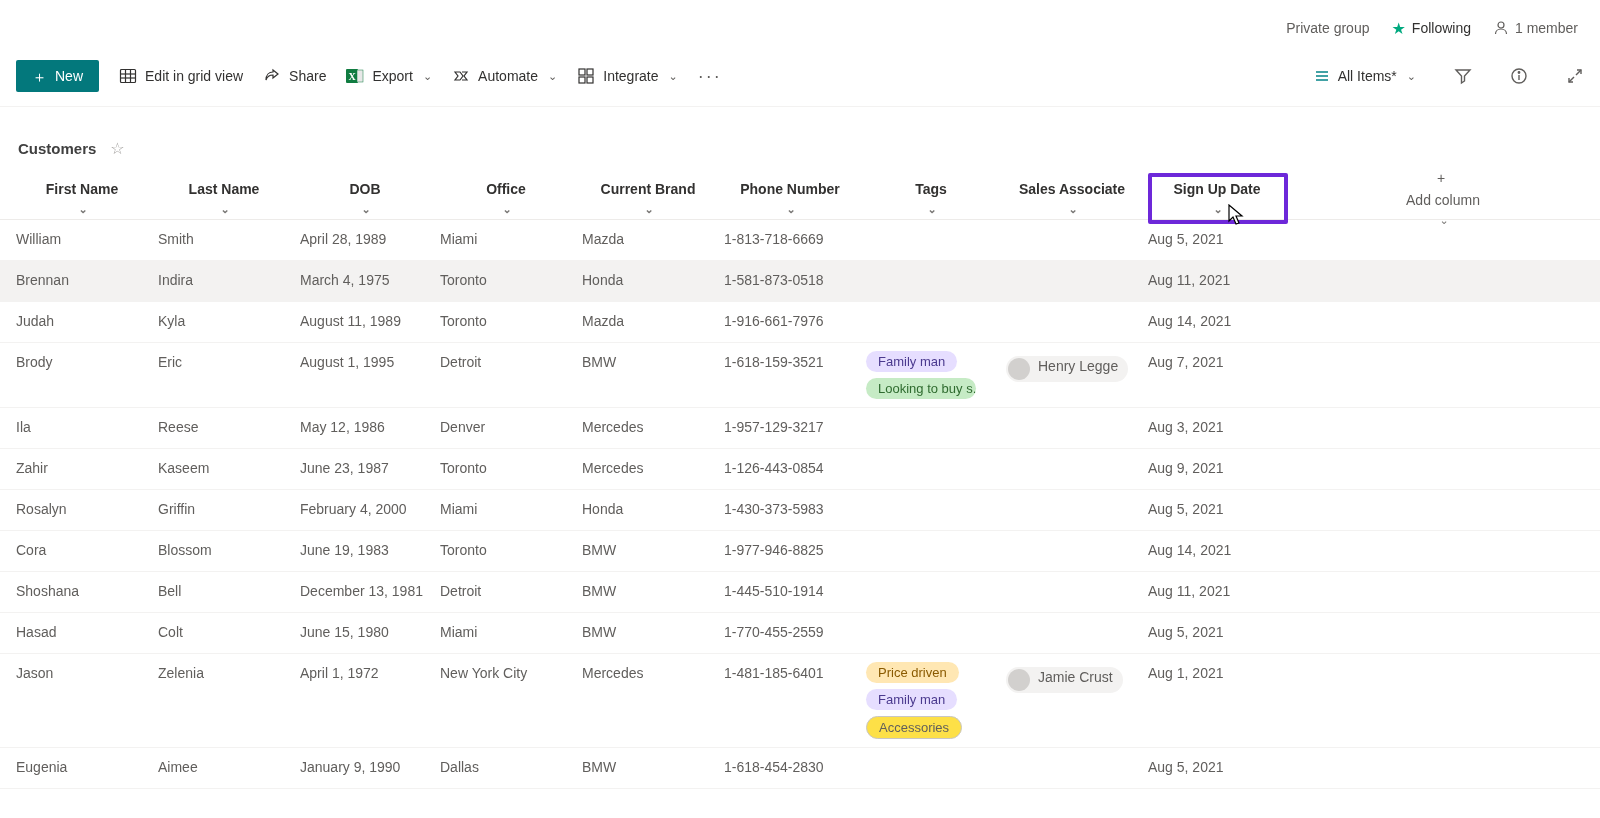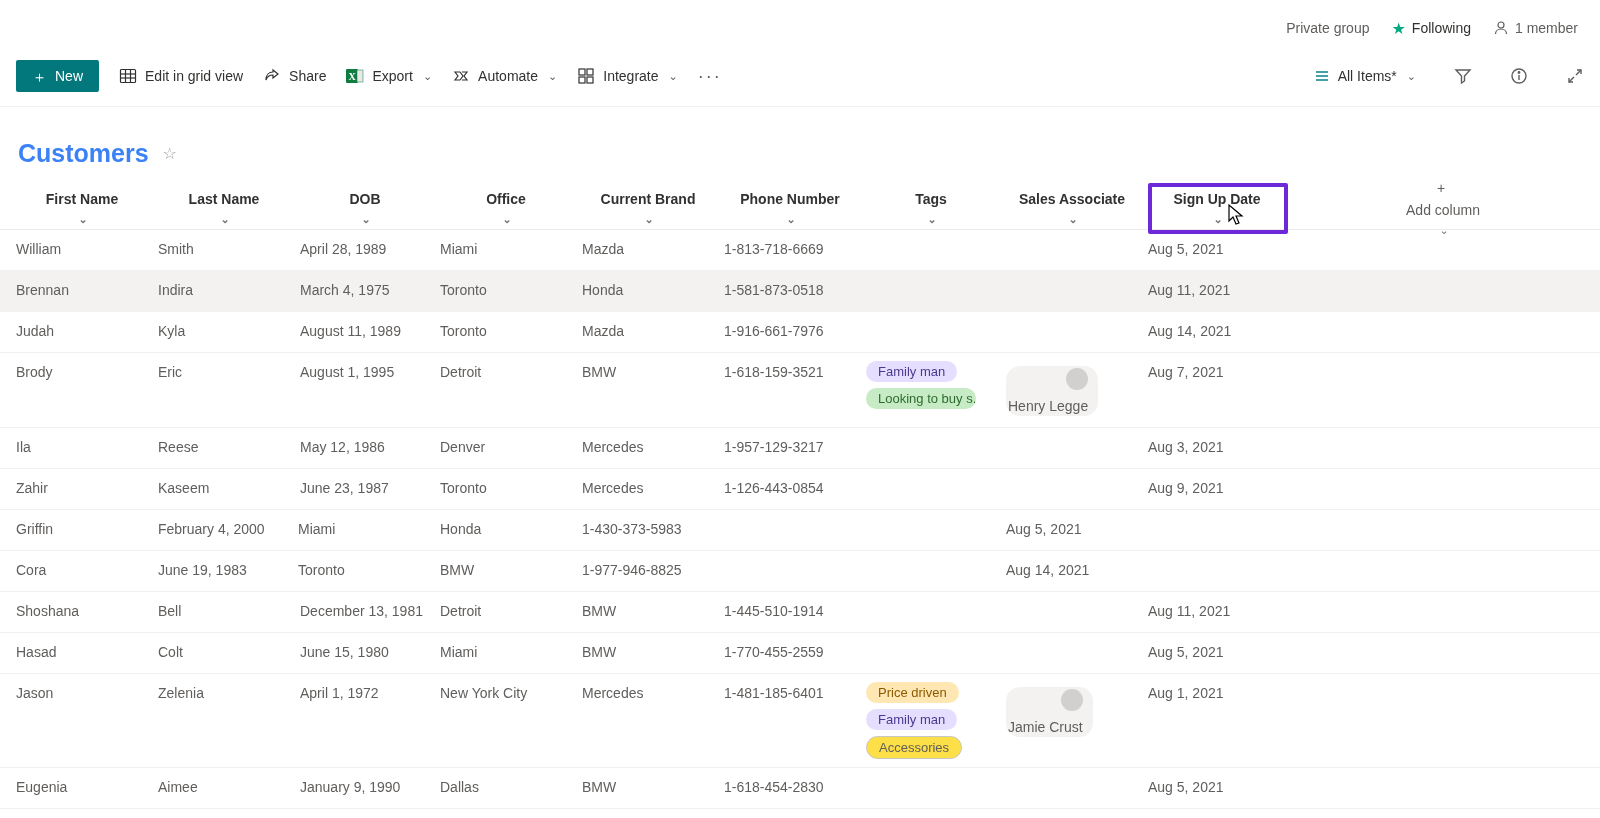--- a/index.html
+++ b/index.html
@@ -22,21 +22,21 @@
   .chev { color: #605e5c; font-size: 11px; margin-left: 2px; }
   .excel-icon { width: 18px; height: 18px; display: inline-block; }
   .overflow { color: #605e5c; font-size: 18px; letter-spacing: 2px; cursor: pointer; }
   .spacer { flex: 1; }
   .right-tools { display: flex; align-items: center; gap: 38px; }
   .view-sel { display: flex; align-items: center; gap: 8px; color: #323130; cursor: pointer; }
   .icon-btn { width:18px; height:18px; color:#605e5c; cursor:pointer; display:flex; align-items:center; justify-content:center; }
 
   
   .list-title-row { display:flex; align-items:center; gap:14px; padding: 32px 18px 20px 18px; }
-  .list-title { font-size: 25px; font-weight: 600; color:#3b82f6; }
+  .list-title { font-size: 15px; font-weight: 600; color:#404040; }
   .fav-star { color:#a19f9d; font-size:16px; cursor:pointer; }
 
   
   .table { width: 100%; }
   .thead { display:flex; align-items:center; padding: 0 0 0 16px; height: 42px; border-bottom: 1px solid #edebe9; }
   .th { display:flex; align-items:center; gap:6px; font-weight:600; color:#323130; cursor:pointer; padding: 8px 10px 8px 0; flex-direction: column; }
   .th .chev { font-size:11px; color:#797775; }
   .th.add { color:#605e5c; font-weight:400; }
   .th.add .plus { color:#605e5c; font-size:14px; margin-right: 4px;}
   .th.selected { border: 4px solid #6d28d9; border-radius: 2px; padding: 4px 10px 4px 8px; }
@@ -57,21 +57,21 @@
   .row.highlight { background: #f3f2f1; }
   .cell { padding: 11px 10px 11px 0; font-size:14px; color:#605e5c; }
   .cell-tags { display:flex; flex-direction:column; gap:6px; padding-top: 8px; padding-bottom: 8px; }
   .tag { display:inline-flex; align-items:center; padding: 3px 12px; border-radius: 14px; font-size:13px; max-width: 110px; white-space:nowrap; overflow:hidden; text-overflow:ellipsis; width:fit-content; }
   .tag-purple { background:#e6deff; color:#4b3a8f; }
   .tag-green { background:#c6ebc5; color:#2f6b2f; }
   .tag-amber { background:#ffe7b3; color:#8a5a00; }
   .tag-outline { background:#fde047; border:1px solid #c8c6c4; color:#605e5c; }
   .assoc { display:flex; align-items:center; gap:8px; margin-top:2px; }
   .assoc .avatar { width:22px; height:22px; border-radius:50%; background:#d2d0ce; display:inline-block; }
-  .assoc-pill { background:#f3f2f1; border-radius: 14px; padding: 2px 10px 2px 2px; display:inline-flex; align-items:flex-end; gap:8px;flex-direction:column; }
+  .assoc-pill { background:#f3f2f1; border-radius: 14px; padding: 2px 10px 2px 2px; display:inline-flex; align-items:flex-start; gap:8px; }
 
   
   .cursor { position:absolute; left:1228px; top:204px; pointer-events:none; }
 
   svg { display:block; }
 </style>
 </head>
 <body>
 
 <div class="page">
@@ -308,32 +308,34 @@
           <div class="cell col-dob">June 23, 1987</div>
           <div class="cell col-office">Toronto</div>
           <div class="cell col-brand">Mercedes</div>
           <div class="cell col-phone">1-126-443-0854</div>
           <div class="cell col-tags cell-tags"></div>
           <div class="cell col-assoc"></div>
           <div class="cell col-signup">Aug 9, 2021</div>
           <div class="cell col-add"></div>
         </div>
         <div class="row">
+          <div class="cell col-first">Rosalyn</div>
           <div class="cell col-last">Griffin</div>
           <div class="cell col-dob">February 4, 2000</div>
           <div class="cell col-office">Miami</div>
           <div class="cell col-brand">Honda</div>
           <div class="cell col-phone">1-430-373-5983</div>
           <div class="cell col-tags cell-tags"></div>
           <div class="cell col-assoc"></div>
           <div class="cell col-signup">Aug 5, 2021</div>
           <div class="cell col-add"></div>
         </div>
         <div class="row">
           <div class="cell col-first">Cora</div>
+          <div class="cell col-last">Blossom</div>
           <div class="cell col-dob">June 19, 1983</div>
           <div class="cell col-office">Toronto</div>
           <div class="cell col-brand">BMW</div>
           <div class="cell col-phone">1-977-946-8825</div>
           <div class="cell col-tags cell-tags"></div>
           <div class="cell col-assoc"></div>
           <div class="cell col-signup">Aug 14, 2021</div>
           <div class="cell col-add"></div>
         </div>
         <div class="row">

